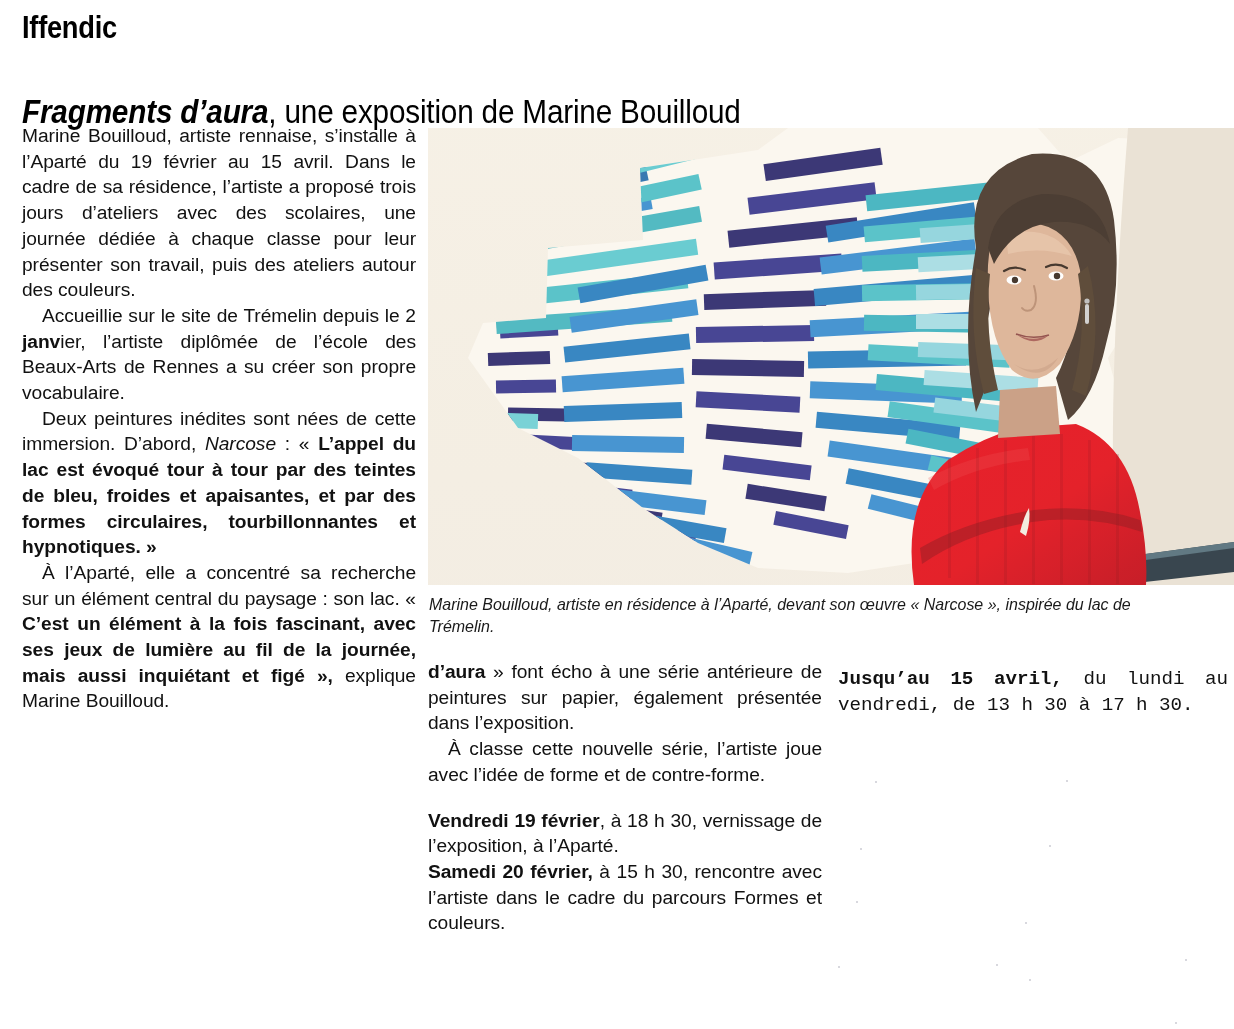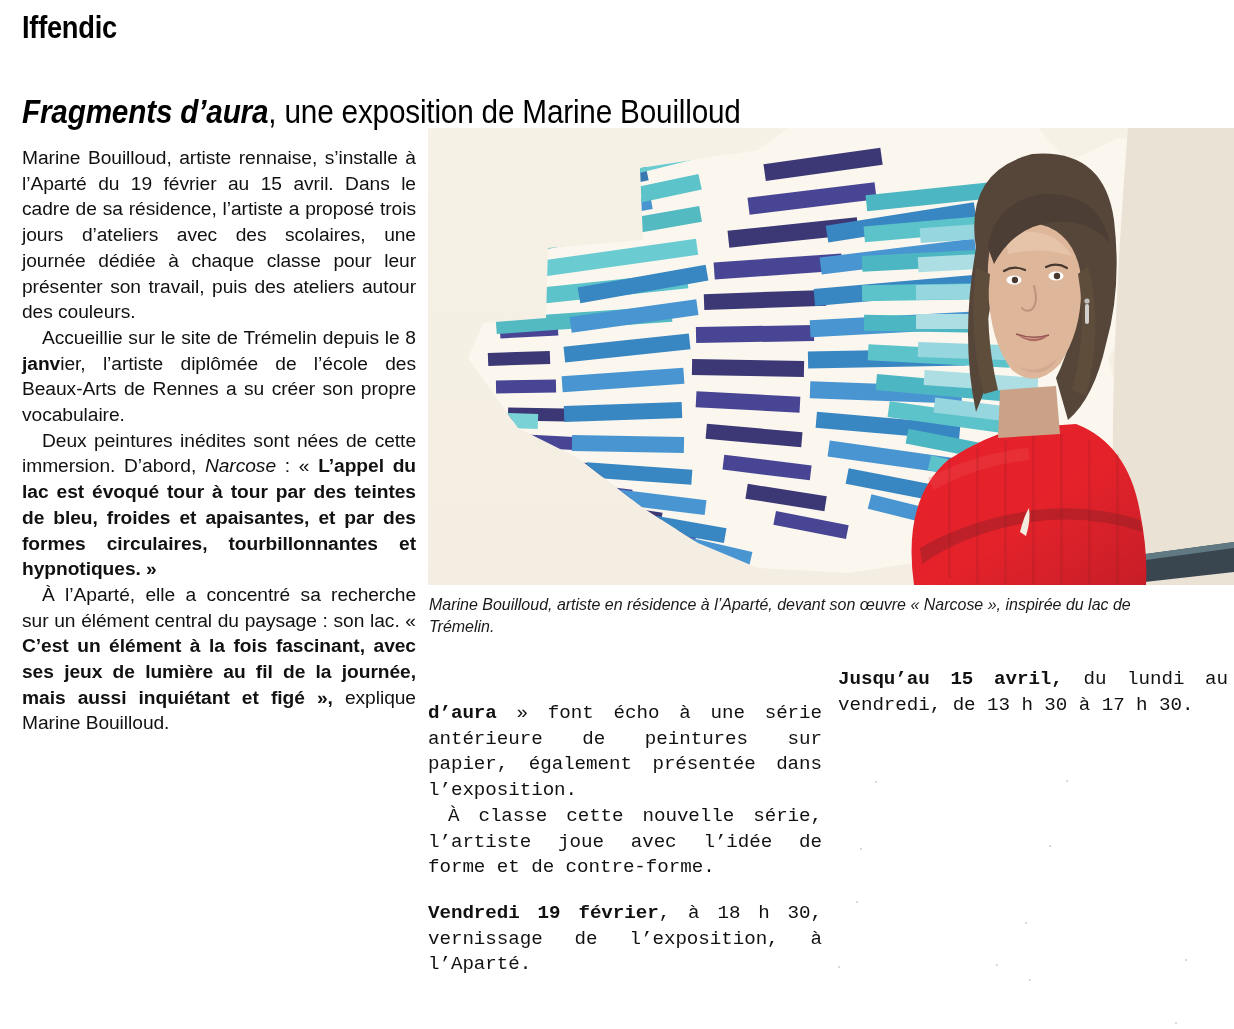--- a/index.html
+++ b/index.html
@@ -63,28 +63,27 @@
     position: absolute;
     font-size: 19.2px;
     line-height: 25.7px;
     text-align: justify;
     text-justify: inter-word;
     color: #111;
     letter-spacing: -0.05px;
   }
   #col1 {
     left: 22px;
-    top: 145px;
+    top: 123px;
     width: 394px;
   }
   #col2 {
     left: 428px;
-    top: 701px;
+    top: 659px;
     width: 394px;
-    font-family: Liberation Mono, monospace;
   }
   #col3 {
     left: 838px;
     top: 667px;
     width: 390px;
     font-family: Liberation Mono, monospace;
   }
 
   .para {
     margin: 0;
@@ -349,30 +348,31 @@
     </svg>
   </div>
 
   <div id="caption">
     <span>Marine Bouilloud, artiste en résidence à l’Aparté, devant son œuvre « Narcose »,</span>
     <span>inspirée du lac de Trémelin.</span>
   </div>
 
   <div id="col1" class="col">
       <p class="para noindent"><span>Marine Bouilloud, artiste rennaise, s’installe à l’Aparté du 19 février au 15 avril. Dans le cadre de sa résidence, l’artiste a proposé trois jours d’ateliers avec des scolaires, une journée dédiée à chaque classe pour leur présenter son travail, puis des ateliers autour des couleurs.</span></p>
-      <p class="para"><span>Accueillie sur le site de Trémelin depuis le 8 </span><span class="b">janv</span><span>ier, l’artiste diplômée de l’école des Beaux-Arts de Rennes a su créer son propre vocabulaire.</span></p>
+      <p class="para"><span>Accueillie sur le site de Trémelin depuis le 2 </span><span class="b">janv</span><span>ier, l’artiste diplômée de l’école des Beaux-Arts de Rennes a su créer son propre vocabulaire.</span></p>
       <p class="para"><span>Deux peintures inédites sont nées de cette immersion. D’abord, </span><span class="i">Narcose</span><span>&nbsp;: « </span><span class="b">L’appel du lac est évoqué tour à tour par des teintes de bleu, froides et apaisantes, et par des formes circulaires, tourbillonnantes et hypnotiques. »</span></p>
       <p class="para"><span>À l’Aparté, elle a concentré sa recherche sur un élément central du paysage&nbsp;: son lac. « </span><span class="b">C’est un élément à la fois fascinant, avec ses jeux de lumière au fil de la journée, mais aussi inquiétant et figé »,</span><span> explique Marine Bouilloud.</span></p>
     </div>
 
   <div id="col2" class="col">
       <p class="para noindent"><span class="b">d’aura</span><span> » font écho à une série antérieure de peintures sur papier, également présentée dans l’exposition.</span></p>
       <p class="para"><span>À classe cette nouvelle série, l’artiste joue avec l’idée de forme et de contre-forme.</span></p>
       <div class="agenda-gap"></div>
       <p class="para noindent"><span class="b">Vendredi 19 février</span><span>, à 18 h 30, vernissage de l’exposition, à l’Aparté.</span></p>
+      <p class="para noindent"><span class="b">Samedi 20 février,</span><span> à 15 h 30, rencontre avec l’artiste dans le cadre du parcours Formes et couleurs.</span></p>
     </div>
 
   <div id="col3" class="col">
       <p class="para noindent"><span class="b">Jusqu’au 15 avril,</span><span> du lundi au vendredi, de 13 h 30 à 17 h 30.</span></p>
     </div>
 
   <div class="speck" style="left:875px;  top:781px;"></div>
   <div class="speck" style="left:1066px; top:780px;"></div>
   <div class="speck" style="left:860px;  top:848px;"></div>
   <div class="speck" style="left:1049px; top:845px;"></div>

